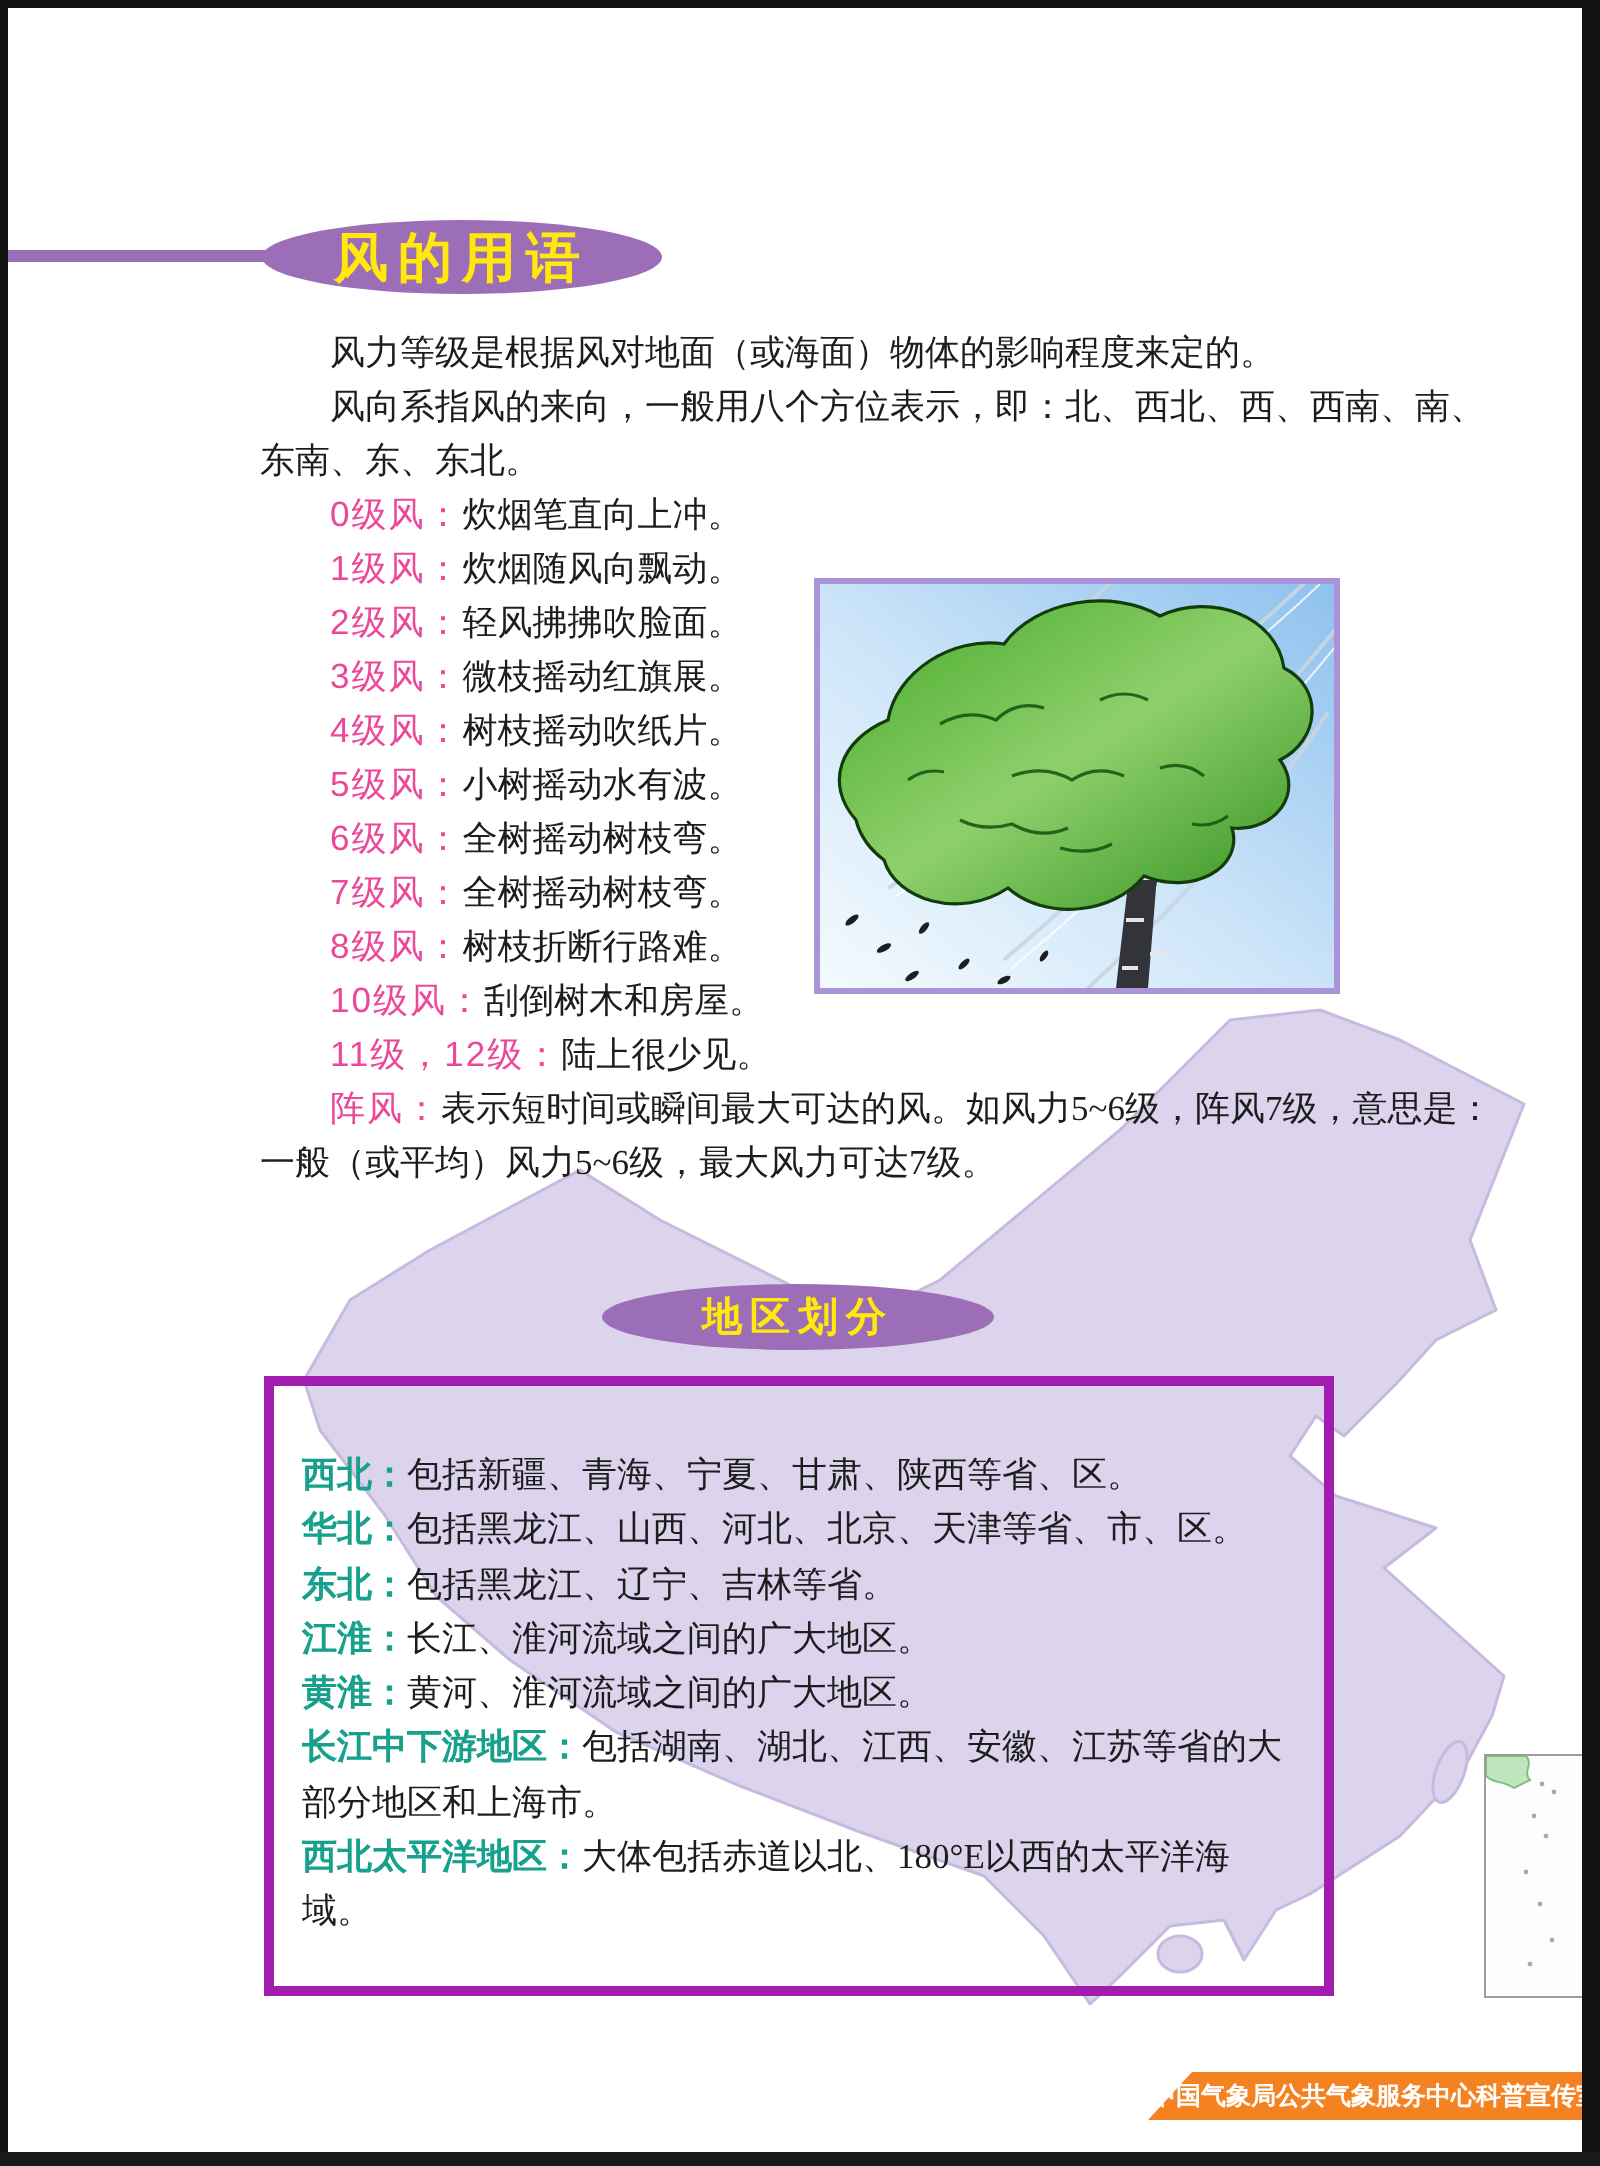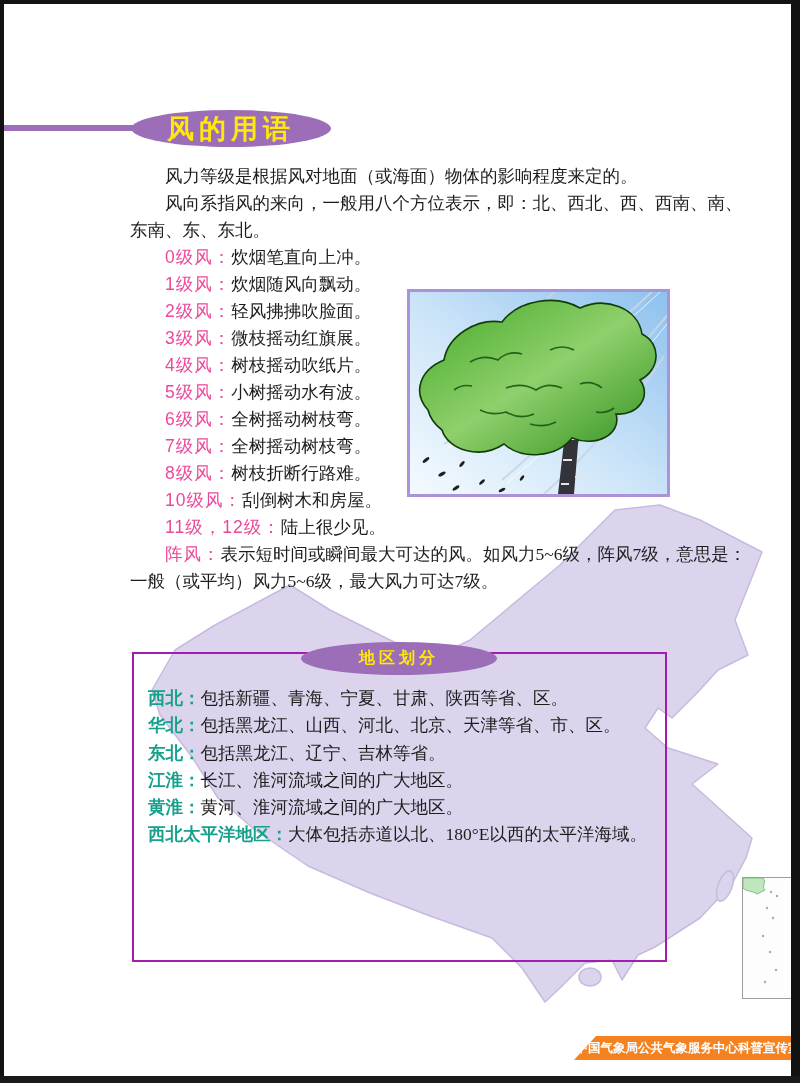--- a/index.html
+++ b/index.html
@@ -24,21 +24,21 @@
 
   
   .banner-line{position:absolute;height:6px;background:#9c6eb8;z-index:3;}
   .oval{
     position:absolute;z-index:4;background:#9c6eb8;border-radius:50%;
     display:flex;align-items:center;justify-content:center;
     font-family:"Liberation Sans","DejaVu Sans",sans-serif;
     font-weight:bold;color:#ffe80a;
   }
   .oval1{left:131px;top:110px;width:200px;height:37px;font-size:27px;letter-spacing:5px;}
-  .oval2{left:301px;top:642px;width:196px;height:33px;font-size:16px;letter-spacing:4px;}
+  .oval2{left:301px;top:642px;width:196px;height:33px;font-size:20px;letter-spacing:4px;}
 
   
   .body1{
     position:absolute;left:130px;top:163px;width:620px;z-index:3;
     font-size:17.5px;line-height:27px;
   }
   .body1 p{margin:0;text-indent:35px;}
   .level-line{text-indent:35px;white-space:nowrap;}
   .glabel{
     color:#ec4899;font-family:"Liberation Sans","DejaVu Sans",sans-serif;
@@ -46,22 +46,22 @@
   }
 
   
   .illus{
     position:absolute;left:407px;top:289px;width:263px;height:208px;
     border:3px solid #ab93d9;box-sizing:border-box;z-index:3;background:#eaf4fc;
   }
 
   
   .region-box{
-    position:absolute;left:132px;top:652px;width:535px;height:310px;
-    border:2px solid #a21caf;box-sizing:border-box;background:transparent;z-index:3;
+    position:absolute;left:132px;top:688px;width:535px;height:310px;
+    border:5px solid #a21caf;box-sizing:border-box;background:transparent;z-index:3;
   }
   .region-content{
     padding:31px 16px 0 14px;font-size:17.5px;line-height:27.3px;
   }
   .region-entry{margin:0;}
   .rlabel{
     color:#17a08c;font-family:"Liberation Sans","DejaVu Sans",sans-serif;
     font-weight:bold;
   }
 
@@ -198,20 +198,21 @@
     </svg>
   </div>
 
   <div class="region-box">
     <div class="region-content">
       <p class="region-entry"><span class="rlabel">西北：</span><span>包括新疆、青海、宁夏、甘肃、陕西等省、区。</span></p>
       <p class="region-entry"><span class="rlabel">华北：</span><span>包括黑龙江、山西、河北、北京、天津等省、市、区。</span></p>
       <p class="region-entry"><span class="rlabel">东北：</span><span>包括黑龙江、辽宁、吉林等省。</span></p>
       <p class="region-entry"><span class="rlabel">江淮：</span><span>长江、淮河流域之间的广大地区。</span></p>
       <p class="region-entry"><span class="rlabel">黄淮：</span><span>黄河、淮河流域之间的广大地区。</span></p>
+      <p class="region-entry"><span class="rlabel">长江中下游地区：</span><span>包括湖南、湖北、江西、安徽、江苏等省的大部分地区和上海市。</span></p>
       <p class="region-entry"><span class="rlabel">西北太平洋地区：</span><span>大体包括赤道以北、180°E以西的太平洋海域。</span></p>
     </div>
   </div>
   <div class="oval oval2">
     <span>地区划分</span>
   </div>
 
   <div class="credit-banner">
     <span>中国气象局公共气象服务中心科普宣传室</span>
   </div>

